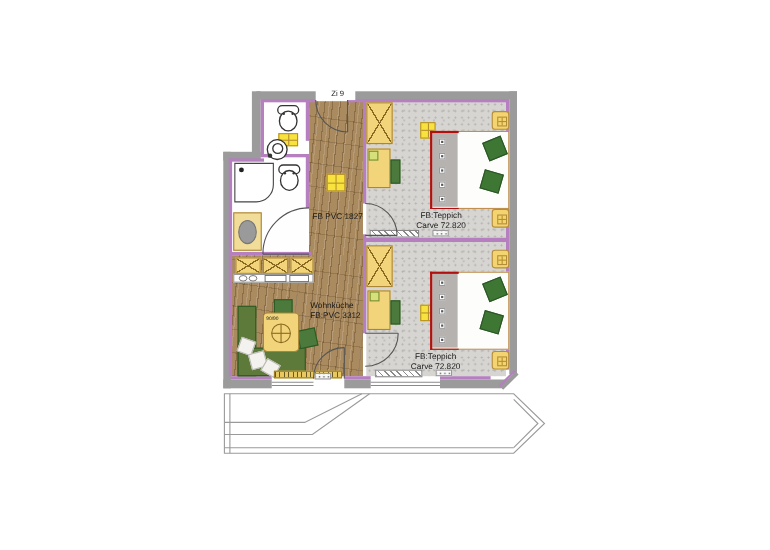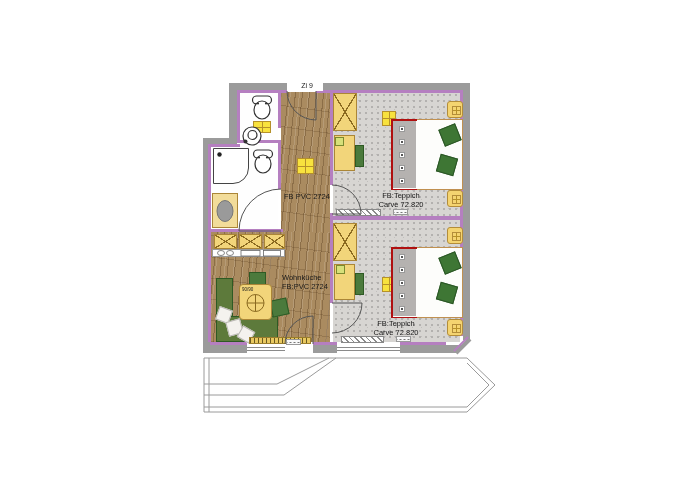--- a/index.html
+++ b/index.html
@@ -89,40 +89,40 @@
   <div class="wallp" style="left:330px;top:213px;width:3px;height:4px"></div>
   <div class="wallp" style="left:330px;top:216px;width:130px;height:4px"></div>
   <div class="wallp" style="left:330px;top:220px;width:3px;height:83px"></div>
 
   <div class="lightsq" style="left:253px;top:121px;width:18px;height:12px"></div>
 
   <div class="abs" style="left:213px;top:148px;width:36px;height:36px;background:#fff;border:1.5px solid #444;box-sizing:border-box;border-bottom-right-radius:16px"></div>
   <div class="furn" style="left:212px;top:193px;width:26px;height:35px;background:#f2dc9a"></div>
 
   <div class="lightsq" style="left:297px;top:158px;width:17px;height:16px"></div>
-  <div class="lbl" style="left:284px;top:193px">FB PVC 2724</div>
+  <div class="lbl" style="left:284px;top:193px">FB PVC 1827</div>
 
   <div class="furn xpat" style="left:214px;top:234px;width:23px;height:15px"></div>
   <div class="furn xpat" style="left:239px;top:234px;width:23px;height:15px"></div>
   <div class="furn xpat" style="left:264px;top:234px;width:21px;height:15px"></div>
   <div class="abs" style="left:212px;top:249px;width:73px;height:8px;background:#fdfdfd;border:1px solid #999;box-sizing:border-box"></div>
   <div class="green" style="left:216px;top:278px;width:17px;height:64px;background:#5d7a3b"></div>
   <div class="green" style="left:216px;top:316px;width:62px;height:26px;background:#5d7a3b"></div>
   <div class="wpillow" style="left:217px;top:308px;width:14px;height:14px;transform:rotate(20deg)"></div>
   <div class="wpillow" style="left:227px;top:320px;width:15px;height:15px;transform:rotate(-15deg)"></div>
   <div class="wpillow" style="left:239px;top:328px;width:14px;height:13px;transform:rotate(30deg)"></div>
   <div class="green" style="left:249px;top:272px;width:17px;height:14px"></div>
   <div class="green" style="left:271px;top:299px;width:17px;height:17px;transform:rotate(-12deg)"></div>
   <div class="furn" style="left:239px;top:284px;width:33px;height:36px;border-radius:4px"></div>
   <div class="lbl" style="left:242px;top:286px;font-size:4.5px">90/90</div>
   <div class="hatch-y" style="left:249px;top:337px;width:62px;height:7px"></div>
   <div class="vent" style="left:286px;top:339px;width:15px;height:6px"></div>
   <div class="lbl" style="left:282px;top:274px">
     <span style="display:block">Wohnküche</span>
-    <span style="display:block">FB:PVC 2724</span>
+    <span style="display:block">FB:PVC 3312</span>
   </div>
 
   <div class="furn xpat" style="left:333px;top:93px;width:24px;height:38px"></div>
   <div class="furn" style="left:334px;top:135px;width:21px;height:36px"></div>
   <div class="abs" style="left:335px;top:137px;width:9px;height:9px;background:#d6e07a;border:1px solid #7a8a30;box-sizing:border-box"></div>
   <div class="green" style="left:355px;top:145px;width:9px;height:22px"></div>
   <div class="lightsq" style="left:382px;top:111px;width:14px;height:15px"></div>
   <div class="bedframe" style="left:391px;top:119px;width:72px;height:71px"></div>
   <div class="bedhead" style="left:393px;top:121px;width:23px;height:67px"></div>
   <div class="bedred" style="left:391px;top:119px;width:2px;height:71px"></div>

